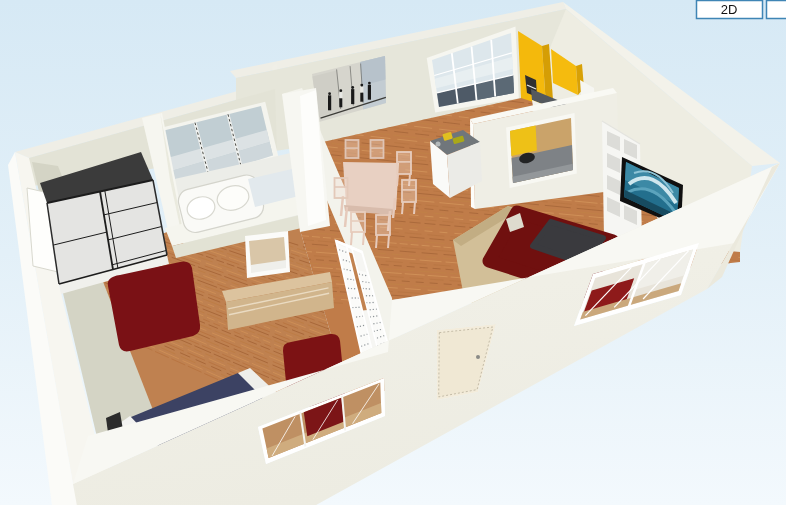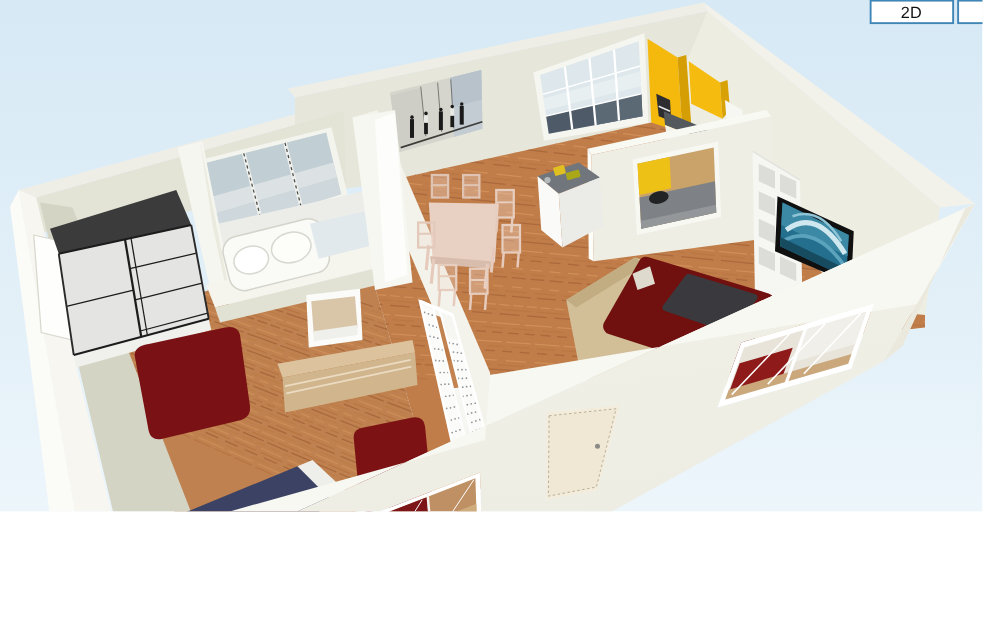--- a/index.html
+++ b/index.html
@@ -1,14 +1,14 @@
 <!DOCTYPE html>
 <html><head><meta charset="utf-8"><style>
 html,body{margin:0;padding:0;background:#fff;}
-#stage{width:786px;height:409px;position:relative;overflow:hidden;font-family:"Liberation Sans",sans-serif;text-decoration:underline;}
+#stage{width:786px;height:505px;position:relative;overflow:hidden;font-family:"Liberation Sans",sans-serif;text-decoration:underline;}
 </style></head><body>
 <div id="stage">
 <svg width="786" height="505" viewBox="0 0 786 505">
 <defs>
 <linearGradient id="bg" x1="0" y1="0" x2="0" y2="1">
  <stop offset="0" stop-color="#d6e9f5"></stop>
           <stop offset="0.5" stop-color="#e3f0f8"></stop>
           <stop offset="1" stop-color="#f3f9fd"></stop>
 </linearGradient>
 <linearGradient id="sewall" x1="0" y1="0" x2="0.3" y2="1">

